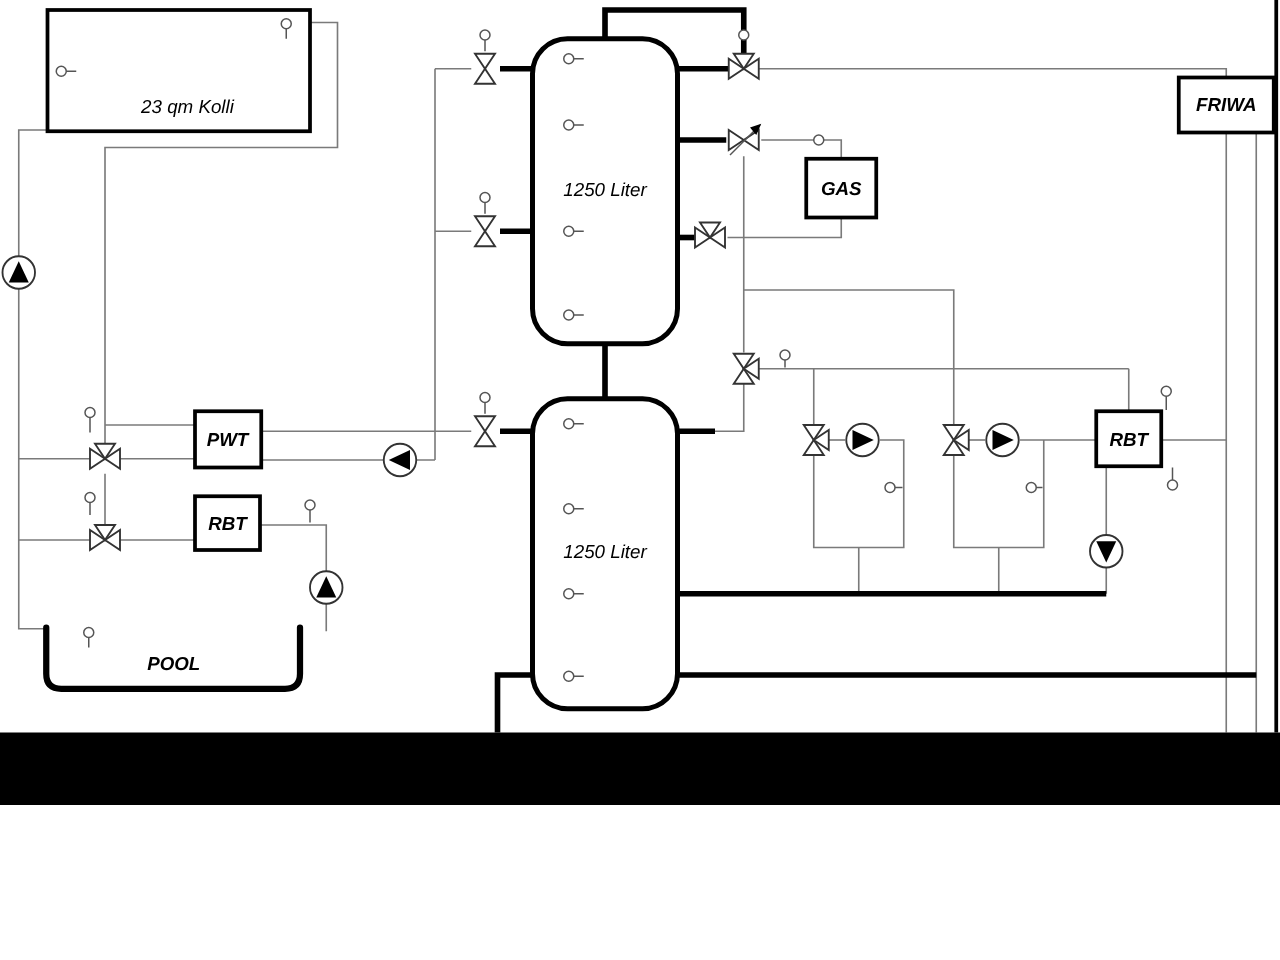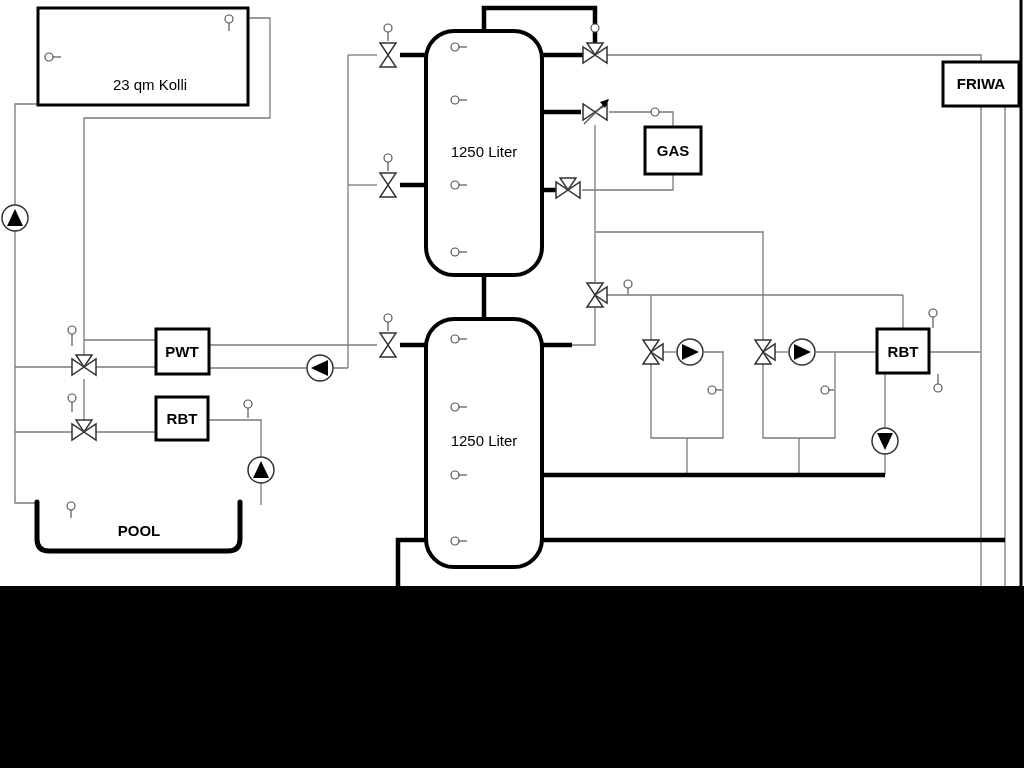--- a/index.html
+++ b/index.html
@@ -1,17 +1,17 @@
 <!DOCTYPE html>
 <html><head>
 <meta charset="utf-8">
 <style>
   html,body{margin:0;padding:0;background:#fff;}
-  .stage{position:relative;width:1024px;height:768px;background:#ffffff;overflow:hidden;
-         font-family:"Liberation Sans", sans-serif;}
+  .stage{position:relative;width:1024px;height:644px;background:#ffffff;overflow:hidden;
+         font-family:"Liberation Sans", sans-serif;font-style:italic;}
   svg{position:absolute;left:0;top:0;display:block;}
   .tp{stroke:#7a7a7a;stroke-width:1.3;fill:none;}           
   .TP{stroke:#000000;stroke-width:4.5;fill:none;}           
   .edge{stroke:#000000;stroke-width:3;fill:none;}
   .box{fill:#ffffff;stroke:#000000;stroke-width:3;}
   .tank{fill:#ffffff;stroke:#000000;stroke-width:4;}
   .pool{fill:none;stroke:#000000;stroke-width:5;stroke-linecap:round;}
   .sym{fill:#ffffff;stroke:#333333;stroke-width:1.5;}
   .symf{fill:#000000;stroke:none;}
   .sens{fill:#ffffff;stroke:#555555;stroke-width:1.2;}

